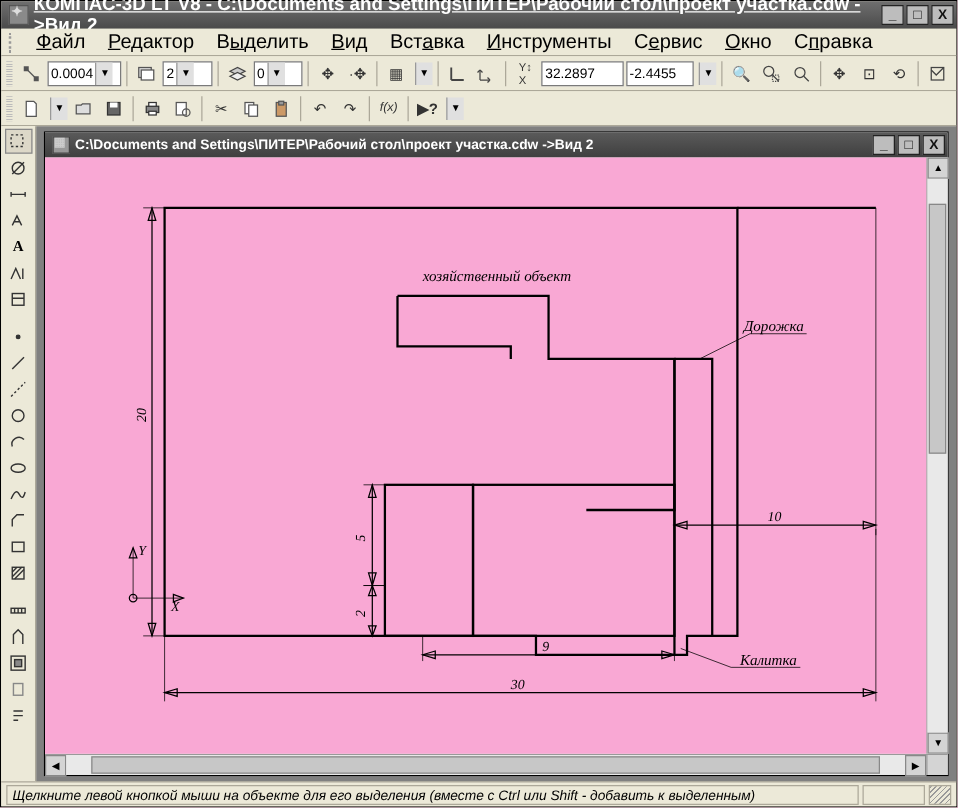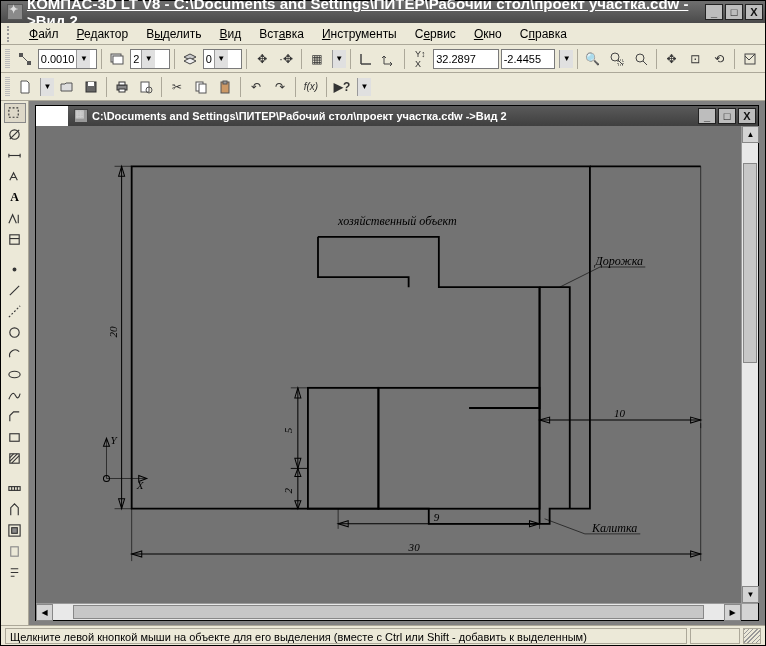--- a/index.html
+++ b/index.html
@@ -6,50 +6,50 @@
   body { margin: 0; font-family: Tahoma, Arial, sans-serif; font-size: 11px; background: #d4d4d4; overflow: hidden; }
   .app { width: 766px; height: 646px; background: #ece9d8; border: 1px solid #000; display: flex; flex-direction: column; }
   .titlebar { height: 22px; background: linear-gradient(#6f6f6f, #4a4a4a); color: #fff; display: flex; align-items: center; padding: 0 2px; font-weight: bold; }
   .titlebar-icon { width: 16px; height: 16px; margin: 0 4px; background: #8a8a8a; border: 1px solid #555; position: relative; }
   .titlebar-icon::before { content: "✦"; position: absolute; top: -2px; left: 1px; color: #ddd; }
   .titlebar-title { flex: 1; font-size: 15px; text-decoration: underline; }
   .winbtns { display: flex; gap: 2px; }
   .winbtn { width: 18px; height: 16px; background: #bdbdbd; border: 1px solid #222; display: flex; align-items: center; justify-content: center; font-size: 11px; font-weight: bold; color: #111; }
   .menubar { height: 22px; background: #ece9d8; display: flex; align-items: center; padding: 0 6px; border-bottom: 1px solid #aca899; gap: 2px; }
   .menu-grip { width: 6px; height: 16px; border-left: 2px dotted #999; margin-right: 6px; }
-  .menuitem { padding: 2px 8px; font-size: 12px; }
+  .menuitem { padding: 2px 8px; font-size: 16px; }
   .menuitem u { text-decoration: underline; }
   .toolbar { height: 28px; background: #ece9d8; display: flex; align-items: center; padding: 0 4px; border-bottom: 1px solid #aca899; gap: 2px; }
   .tb-grip { width: 5px; height: 20px; background: repeating-linear-gradient(#bbb,#bbb 1px,#ece9d8 1px,#ece9d8 2px); margin-right: 2px; }
   .tbtn { width: 22px; height: 22px; display: flex; align-items: center; justify-content: center; font-size: 12px; color: #333; border: 1px solid transparent; }
   .tbtn svg { width: 16px; height: 16px; }
   .field { height: 20px; background: #fff; border: 1px solid #7a7a7a; display: flex; align-items: center; padding: 0 2px; font-size: 11px; }
   .dropdown-arrow { width: 14px; height: 18px; background: #e0e0e0; border-left: 1px solid #999; display: flex; align-items: center; justify-content: center; font-size: 8px; margin-left: 2px; }
   .sep { width: 1px; height: 20px; background: #aca899; margin: 0 2px; }
   .workarea { flex: 1; display: flex; background: #ece9d8; }
   .lefttools { width: 28px; background: #ece9d8; border-right: 1px solid #aca899; display: flex; flex-direction: column; align-items: center; padding: 2px 0; gap: 1px; }
   .ltbtn { width: 22px; height: 20px; display: flex; align-items: center; justify-content: center; font-size: 12px; border: 1px solid transparent; }
   .ltbtn.active { border: 1px solid #888; background: #ddd8c8; }
   .ltbtn svg { width: 15px; height: 15px; stroke: #333; fill: none; stroke-width: 1.2; }
   .mdiarea { flex: 1; background: #808080; position: relative; padding: 4px; }
   .docwin { position: absolute; top: 4px; left: 6px; right: 6px; bottom: 4px; background: #fff; border: 1px solid #000; display: flex; flex-direction: column; }
-  .doctitle { height: 20px; background: linear-gradient(#5a5a5a,#3f3f3f); color: #fff; display: flex; align-items: center; padding: 0 2px; font-size: 11px; font-weight: bold; margin-left: 32px; }
+  .doctitle { height: 20px; background: linear-gradient(#5a5a5a,#3f3f3f); color: #fff; display: flex; align-items: center; padding: 0 2px; font-size: 11px; font-weight: bold; }
   .doctitle-icon { width: 14px; height: 14px; background: #999; margin: 0 4px; border: 1px solid #444; position: relative; }
   .doctitle-icon::after { content:"▦"; position:absolute; top:-2px; left:0; font-size:10px; color:#ccc; }
   .doctitle-text { flex: 1; }
   .canvas-wrap { flex: 1; display: flex; }
-  .canvas { flex: 1; background: #737373; position: relative; overflow: hidden; text-align: right; }
+  .canvas { flex: 1; background: #f9a8d4; position: relative; overflow: hidden; text-align: right; }
   .vscroll { width: 17px; background: #e5e5e5; border-left: 1px solid #999; display:flex; flex-direction:column; }
   .hscroll-row { height: 17px; display: flex; background: #e5e5e5; border-top: 1px solid #999; }
   .sc-btn { width: 17px; height: 17px; background: #d4d4d4; border: 1px solid #888; display:flex; align-items:center; justify-content:center; font-size:8px; }
   .sc-track { flex:1; background: #e9e9e9; position:relative; }
   .sc-thumb-v { position:absolute; left:1px; right:1px; top:20px; height:200px; background:#c7c7c7; border:1px solid #888; }
   .sc-thumb-h { position:absolute; top:1px; bottom:1px; left:20px; right:20px; background:#c7c7c7; border:1px solid #888; }
   .statusbar { height: 20px; background: #ece9d8; border-top: 1px solid #aca899; display: flex; align-items: center; padding: 0 4px; font-size: 11px; }
-  .status-text { flex: 1; padding: 2px 4px; border: 1px solid #aca899; background:#ece9d8; height:16px; overflow:hidden; white-space:nowrap; }
+  .status-text { flex: 1; padding: 2px 4px; border: 1px solid #aca899; background:#ece9d8; height:16px; overflow:hidden; white-space:nowrap;font-style:italic; }
   .status-grip { width: 18px; height: 16px; margin-left:3px; background: repeating-linear-gradient(135deg,#999,#999 1px,#ece9d8 1px,#ece9d8 3px); border:1px solid #aca899; }
   .drawing { position: absolute; inset: 0; }
   .drawing line, .drawing path, .drawing rect { stroke: #000; fill: none; }
   .dim { stroke-width: 1; }
   .thin { stroke-width: 0.6; }
   .thick { stroke-width: 1.8; }
   .label { font-size: 11px; font-style: italic; font-family: "Times New Roman", serif; }
   .labelru { font-size: 12px; font-style: italic; font-family: "Times New Roman", serif; }
 </style>
 </head>
@@ -82,21 +82,21 @@
   <div class="toolbar">
     <div class="tb-grip"></div>
     <div class="tbtn">
         <svg viewBox="0 0 16 16">
           <rect x="2" y="2" width="4" height="4" fill="#555"></rect>
           <rect x="10" y="10" width="4" height="4" fill="#555"></rect>
           <line x1="4" y1="4" x2="12" y2="12" stroke="#555"></line>
         </svg>
       </div>
     <div class="field" style="width:60px">
-        <span>0.0010</span>
+        <span>0.0004</span>
         <div class="dropdown-arrow">▼</div>
       </div>
     <div class="sep"></div>
     <div class="tbtn">
         <svg viewBox="0 0 16 16">
           <rect x="2" y="3" width="10" height="8" stroke="#555" fill="#ddd"></rect>
           <rect x="4" y="5" width="10" height="8" stroke="#555" fill="#fff"></rect>
         </svg>
       </div>
     <div class="field" style="width:40px">

